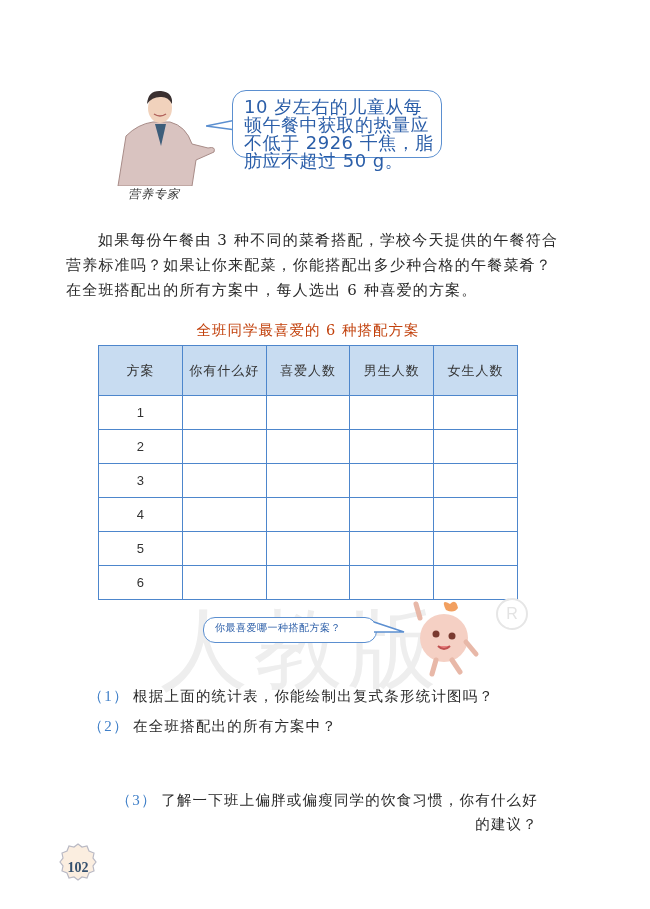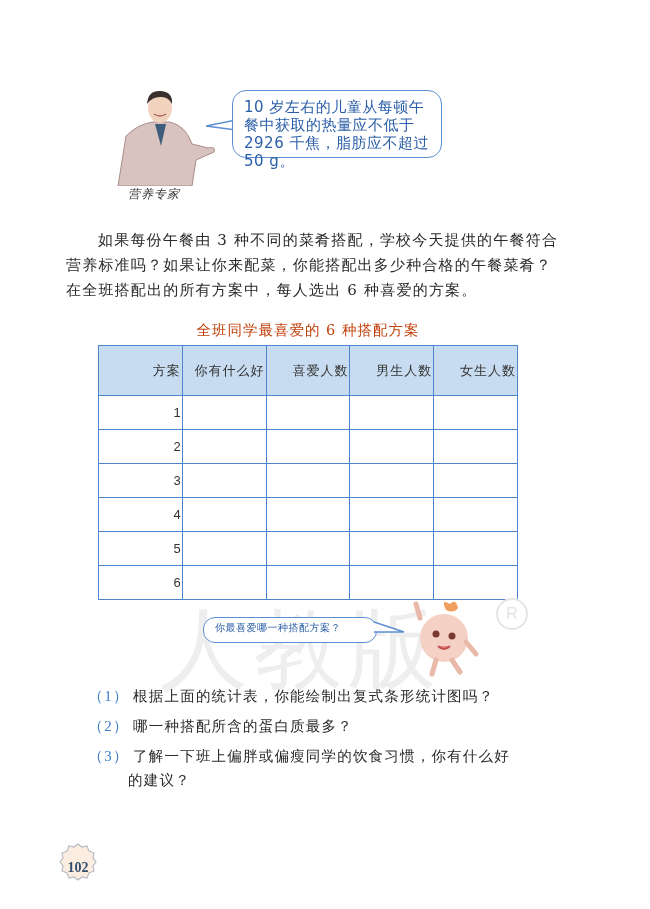--- a/index.html
+++ b/index.html
@@ -7,47 +7,47 @@
          font-family:"DejaVu Serif", serif; color:#2a2a2a; }
   .abs { position:absolute; }
 
   
   .expert { left:108px; top:86px; width:110px; height:100px; }
   .expert-label { left:128px; top:186px; font-size:12px; letter-spacing:1px; color:#333;font-style:italic; }
 
   
   .bubble { left:232px; top:90px; width:208px; height:66px; border:1.5px solid #5b8fd0; border-radius:14px; background:#fff; }
   .bubble-tail { left:206px; top:118px; width:30px; height:14px; }
-  .bubble-text { left:244px; top:98px; width:192px; font-size:15px; line-height:18px; color:#2b5ea8; font-family:"DejaVu Sans", sans-serif; letter-spacing:0.5px; }
+  .bubble-text { left:244px; top:98px; width:192px; font-size:18px; line-height:18px; color:#2b5ea8; font-family:"DejaVu Sans", sans-serif; letter-spacing:0.5px; }
 
   
   .para { left:66px; top:228px; width:494px; font-size:15px; line-height:25px; letter-spacing:1.2px; color:#2a2a2a; }
   .para .indent { display:inline-block; width:32px; }
 
   
   .table-title { left:98px; top:321px; width:420px; text-align:center; font-size:14.5px; letter-spacing:1px; color:#c2410c; }
   table.plan { position:absolute; left:98px; top:345px; width:420px; border-collapse:collapse; }
-  table.plan td, table.plan th { border:1.5px solid #4d86cc; text-align:right; font-weight:normal; }
+  table.plan td, table.plan th { border:1.5px solid #4d86cc; text-align:center; font-weight:normal; }
   table.plan th { height:47px; background:#c8dcf1; font-size:13px; letter-spacing:1px; color:#333; }
   table.plan td { height:31px; font-family:"Liberation Sans", sans-serif; font-size:13px; color:#333; }
 
   
   .wm { left:160px; top:590px; width:360px; height:100px; font-size:88px; color:#eeeeee; font-family:"DejaVu Serif", serif; letter-spacing:6px; }
   .reg { left:496px; top:598px; width:28px; height:28px; border:2px solid #e6e6e6; border-radius:50%; color:#e3e3e3; font-family:"Liberation Sans", sans-serif; font-size:16px; text-align:center; line-height:28px; }
 
   
   .bubble2 { left:203px; top:617px; width:172px; height:24px; border:1.5px solid #5b8fd0; border-radius:12px; background:#fff; }
   .bubble2-tail { left:372px; top:620px; width:34px; height:16px; }
   .bubble2-text { left:215px; top:621px; font-size:10px; color:#2b5ea8; font-family:Liberation Mono, monospace; letter-spacing:0.5px; }
   .mascot { left:410px; top:598px; width:70px; height:80px; }
 
   
   .q { left:88px; font-size:14.5px; letter-spacing:1.2px; line-height:24px; color:#2a2a2a; }
   .q .num { color:#3f7fc8; font-family:"Liberation Serif", serif; font-size:15px; margin-right:4px; }
-  .q1 { top:684px; } .q2 { top:714px; } .q3 { top:744px; width:450px; }
+  .q1 { top:684px; } .q2 { top:714px; } .q3 { top:788px; width:450px;text-align:right; }
   .q3 .cont { display:block; padding-left:40px; }
 
   
   .pagenum { left:58px; top:842px; width:40px; height:40px; }
   .pagenum-text { left:58px; top:852px; width:40px; text-align:center; font-family:"Liberation Serif", serif; font-weight:bold; font-size:14px; color:#34506e;margin-top:8px; }
 </style>
 </head>
 <body>
 
 <svg class="abs expert" viewBox="0 0 110 100">
@@ -137,19 +137,19 @@
   <circle cx="34" cy="40" r="24" fill="#f5d0c4"></circle>
   <circle cx="26" cy="36" r="3.5" fill="#7a3a30"></circle>
   <circle cx="42" cy="38" r="3.5" fill="#7a3a30"></circle>
   <path d="M28 48 Q34 54 40 48" stroke="#c05050" stroke-width="2" fill="#e88080"></path>
   <path d="M26 62 L22 76" stroke="#e8b8a8" stroke-width="5" stroke-linecap="round"></path>
   <path d="M42 62 L50 74" stroke="#e8b8a8" stroke-width="5" stroke-linecap="round"></path>
   <path d="M56 44 L66 56" stroke="#e8b8a8" stroke-width="5" stroke-linecap="round"></path>
 </svg>
 
 <div class="abs q q1"><span class="num">（1）</span><span>根据上面的统计表，你能绘制出复式条形统计图吗？</span></div>
-<div class="abs q q2"><span class="num">（2）</span><span>哪一种搭配所含的蛋白质最多？</span></div>
+<div class="abs q q2"><span class="num">（2）</span><span>在全班搭配出的所有方案中？</span></div>
 <div class="abs q q3"><span class="num">（3）</span><span>了解一下班上偏胖或偏瘦同学的饮食习惯，你有什么好</span><span class="cont">的建议？</span></div>
 
 <svg class="abs pagenum" viewBox="0 0 40 40">
   <path d="M20 2 L24 5 L29 4 L31 9 L36 11 L35 16 L38 20 L35 24 L36 29 L31 31 L29 36 L24 35 L20 38 L16 35 L11 36 L9 31 L4 29 L5 24 L2 20 L5 16 L4 11 L9 9 L11 4 L16 5 Z" fill="#fbeee0" stroke="#b9b9c4" stroke-width="1.2"></path>
 </svg>
 <div class="abs pagenum-text">102</div>
 
 </body></html>

